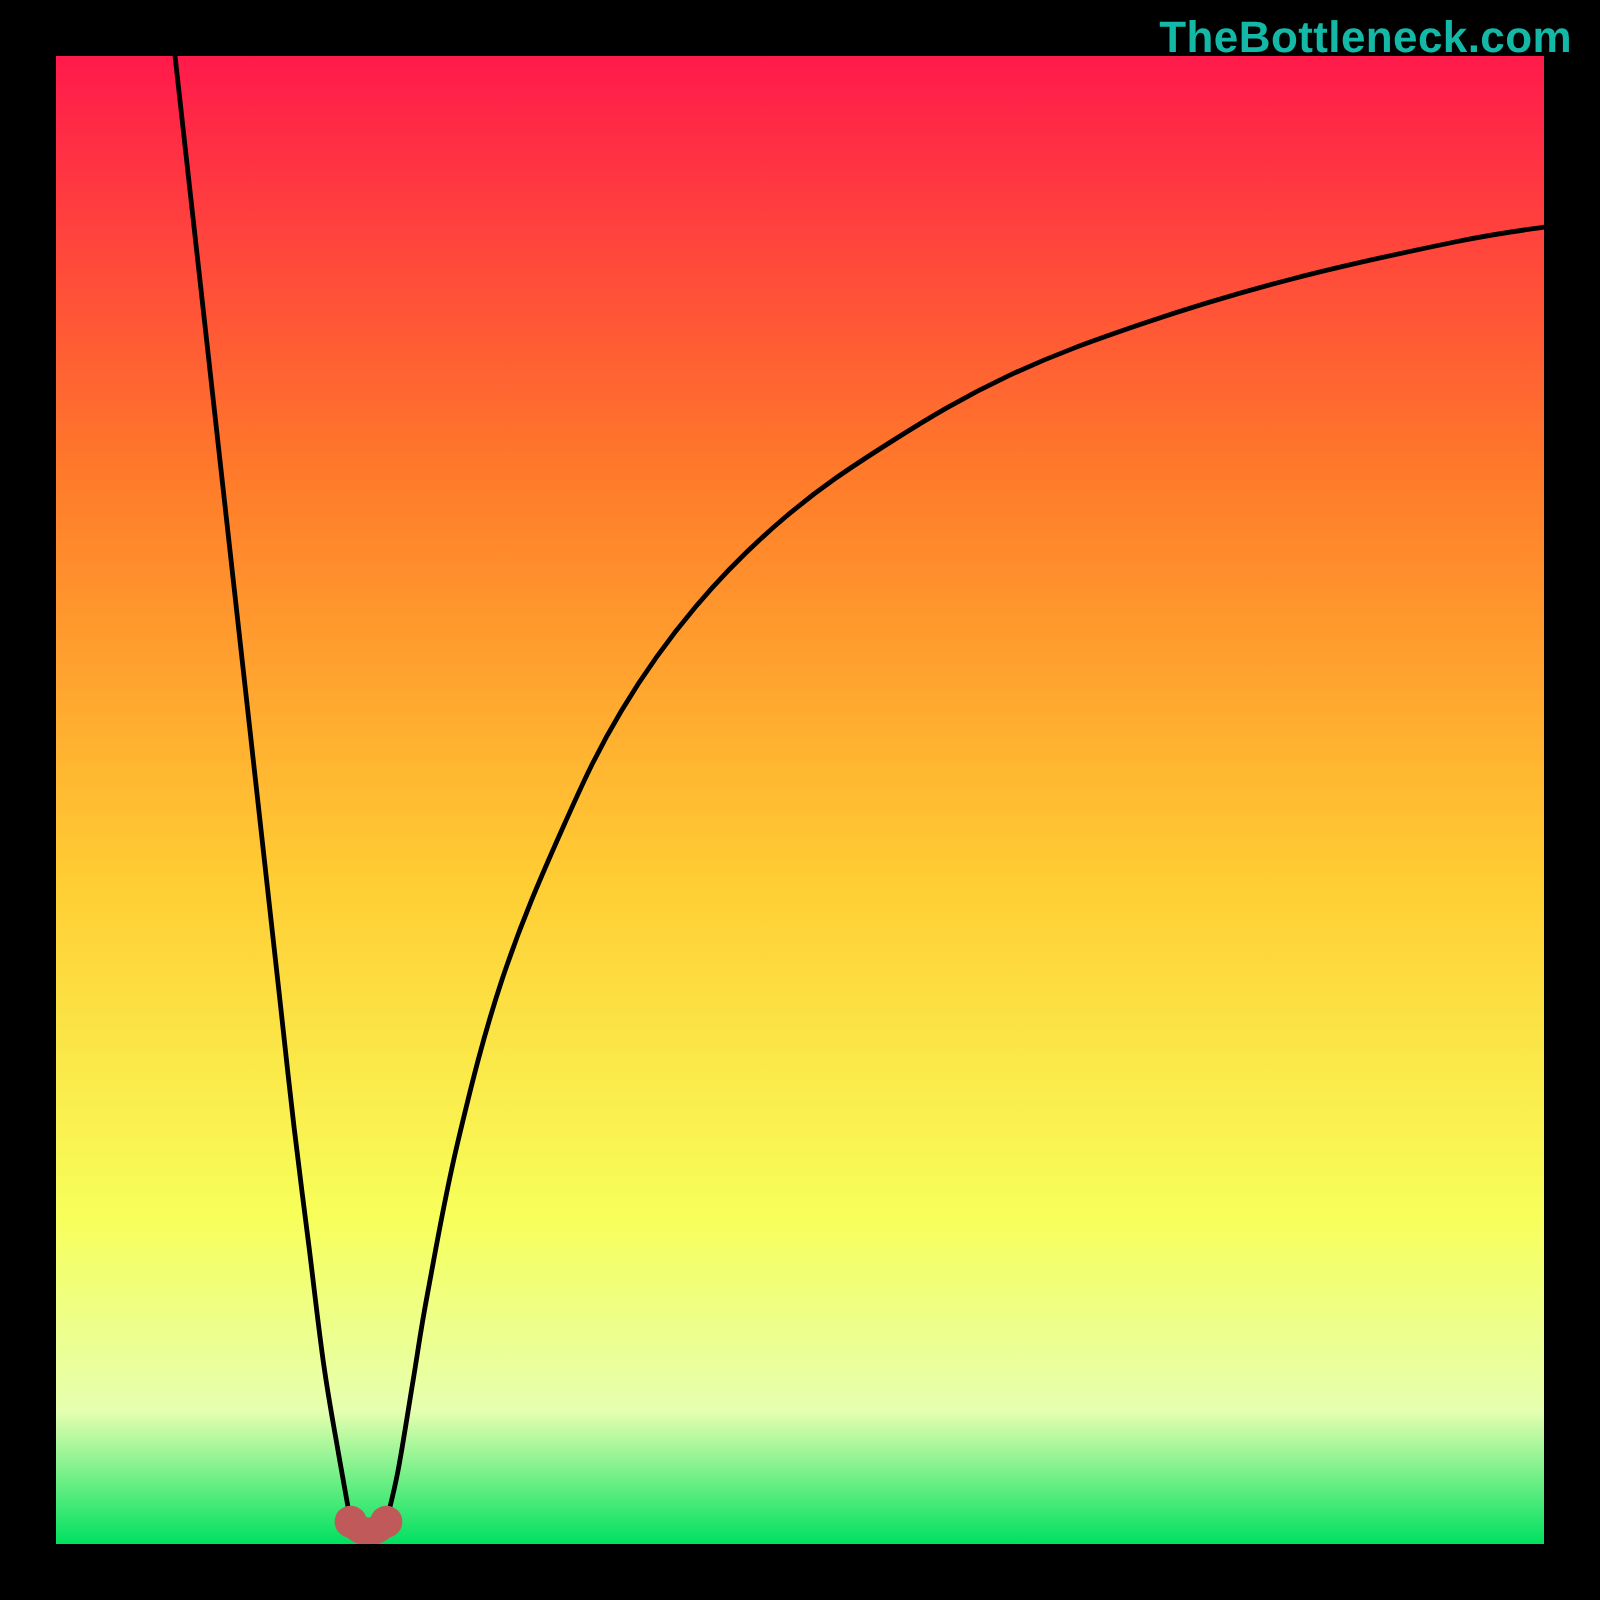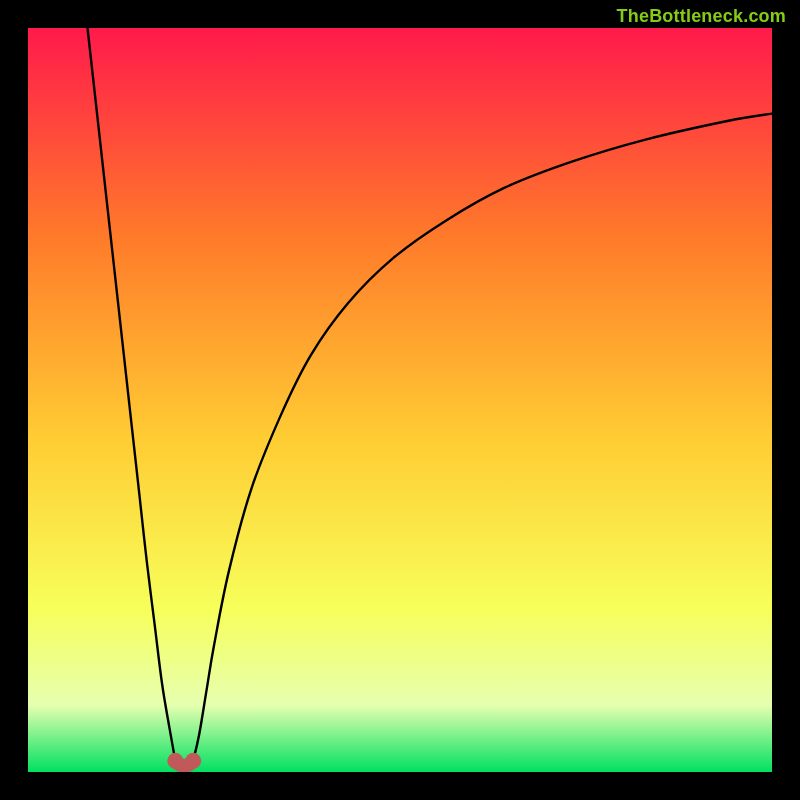--- a/index.html
+++ b/index.html
@@ -1,19 +1,19 @@
 <!DOCTYPE html>
 <html><head>
 <meta charset="utf-8">
 <style>
   html,body{margin:0;padding:0}
   body{width:800px;height:800px;overflow:hidden;font-family:Arial,Helvetica,sans-serif;background:#000}
   .frame{position:absolute;inset:0;background:#000}
   .plot{position:absolute;left:28px;top:28px;width:744px;height:744px;overflow:hidden}
-  .watermark{position:absolute;top:6px;right:14px;font-size:18px;font-weight:600;color:#84cc16;letter-spacing:.2px}
+  .watermark{position:absolute;top:6px;right:14px;font-size:22px;font-weight:600;color:#14b8a6;letter-spacing:.2px}
 </style>
 </head>
 <body>
 
 <div class="frame">
   <div class="plot">
     <svg width="744" height="744" viewBox="0 0 744 744" preserveAspectRatio="none">
       <defs>
         <linearGradient id="bg" x1="0" y1="0" x2="0" y2="1">
           <stop id="g0" offset="0%" stop-color="#ff1a4b"></stop>

